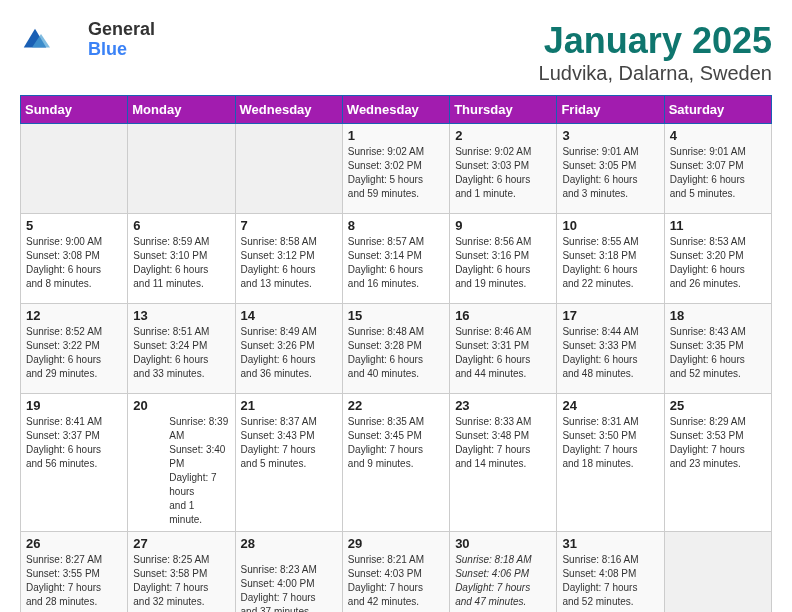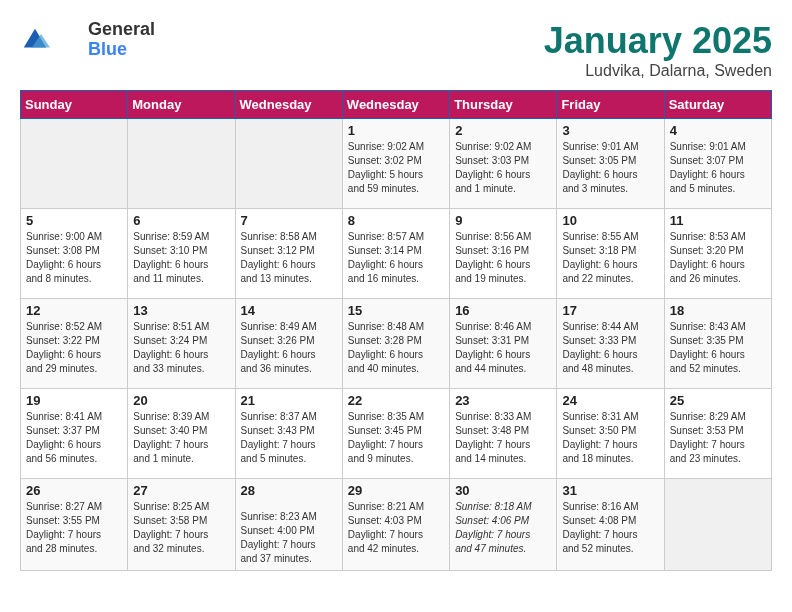--- a/index.html
+++ b/index.html
@@ -43,30 +43,30 @@
     }
     .title-block {
       text-align: right;
     }
     .calendar-title {
       font-size: 36px;
       font-weight: bold;
       color: #0f766e;
     }
     .calendar-subtitle {
-      font-size: 16px;
+      font-size: 20px;
       color: #444;
     }
     table {
       width: 100%;
       border-collapse: collapse;
       table-layout: fixed;
     }
     thead tr {
-      background-color: #be185d;
+      background-color: #a21caf;
       color: white;
     }
     thead th {
       padding: 6px 4px;
       font-size: 13px;
       font-weight: bold;
       text-align: left;
       border: 1px solid #1a5fb4;
     }
     tbody tr {
@@ -271,21 +271,21 @@
       <tr>
         <td>
           <span class="day-number">19</span>
           <div class="day-info" style="white-space: pre-line;">Sunrise: 8:41 AM
 Sunset: 3:37 PM
 Daylight: 6 hours
 and 56 minutes.</div>
         </td>
         <td>
           <span class="day-number">20</span>
-          <div class="day-info" style="white-space: pre-line;">Sunrise: 8:39 AM
+          <div class="day-info" style="white-space: pre-line; margin-left: 36px;">Sunrise: 8:39 AM
 Sunset: 3:40 PM
 Daylight: 7 hours
 and 1 minute.</div>
         </td>
         <td>
           <span class="day-number">21</span>
           <div class="day-info" style="white-space: pre-line;">Sunrise: 8:37 AM
 Sunset: 3:43 PM
 Daylight: 7 hours
 and 5 minutes.</div>

